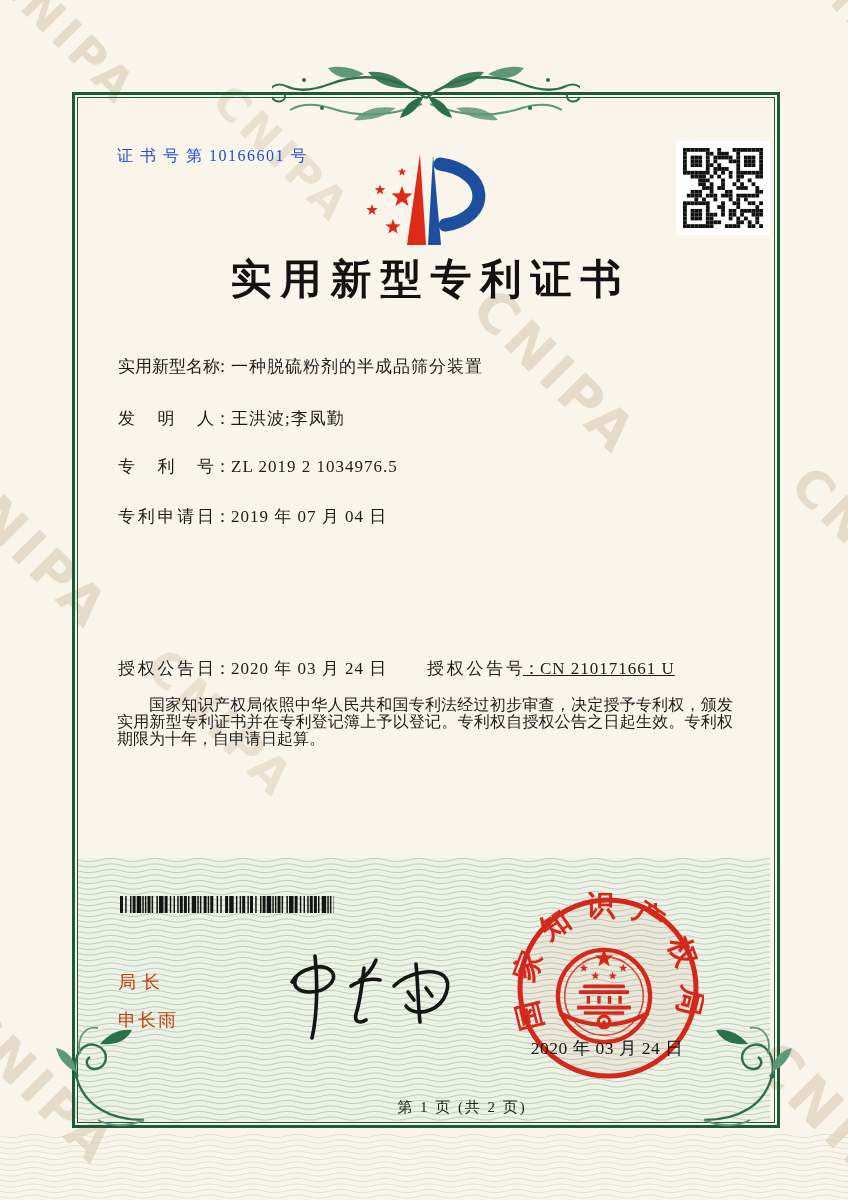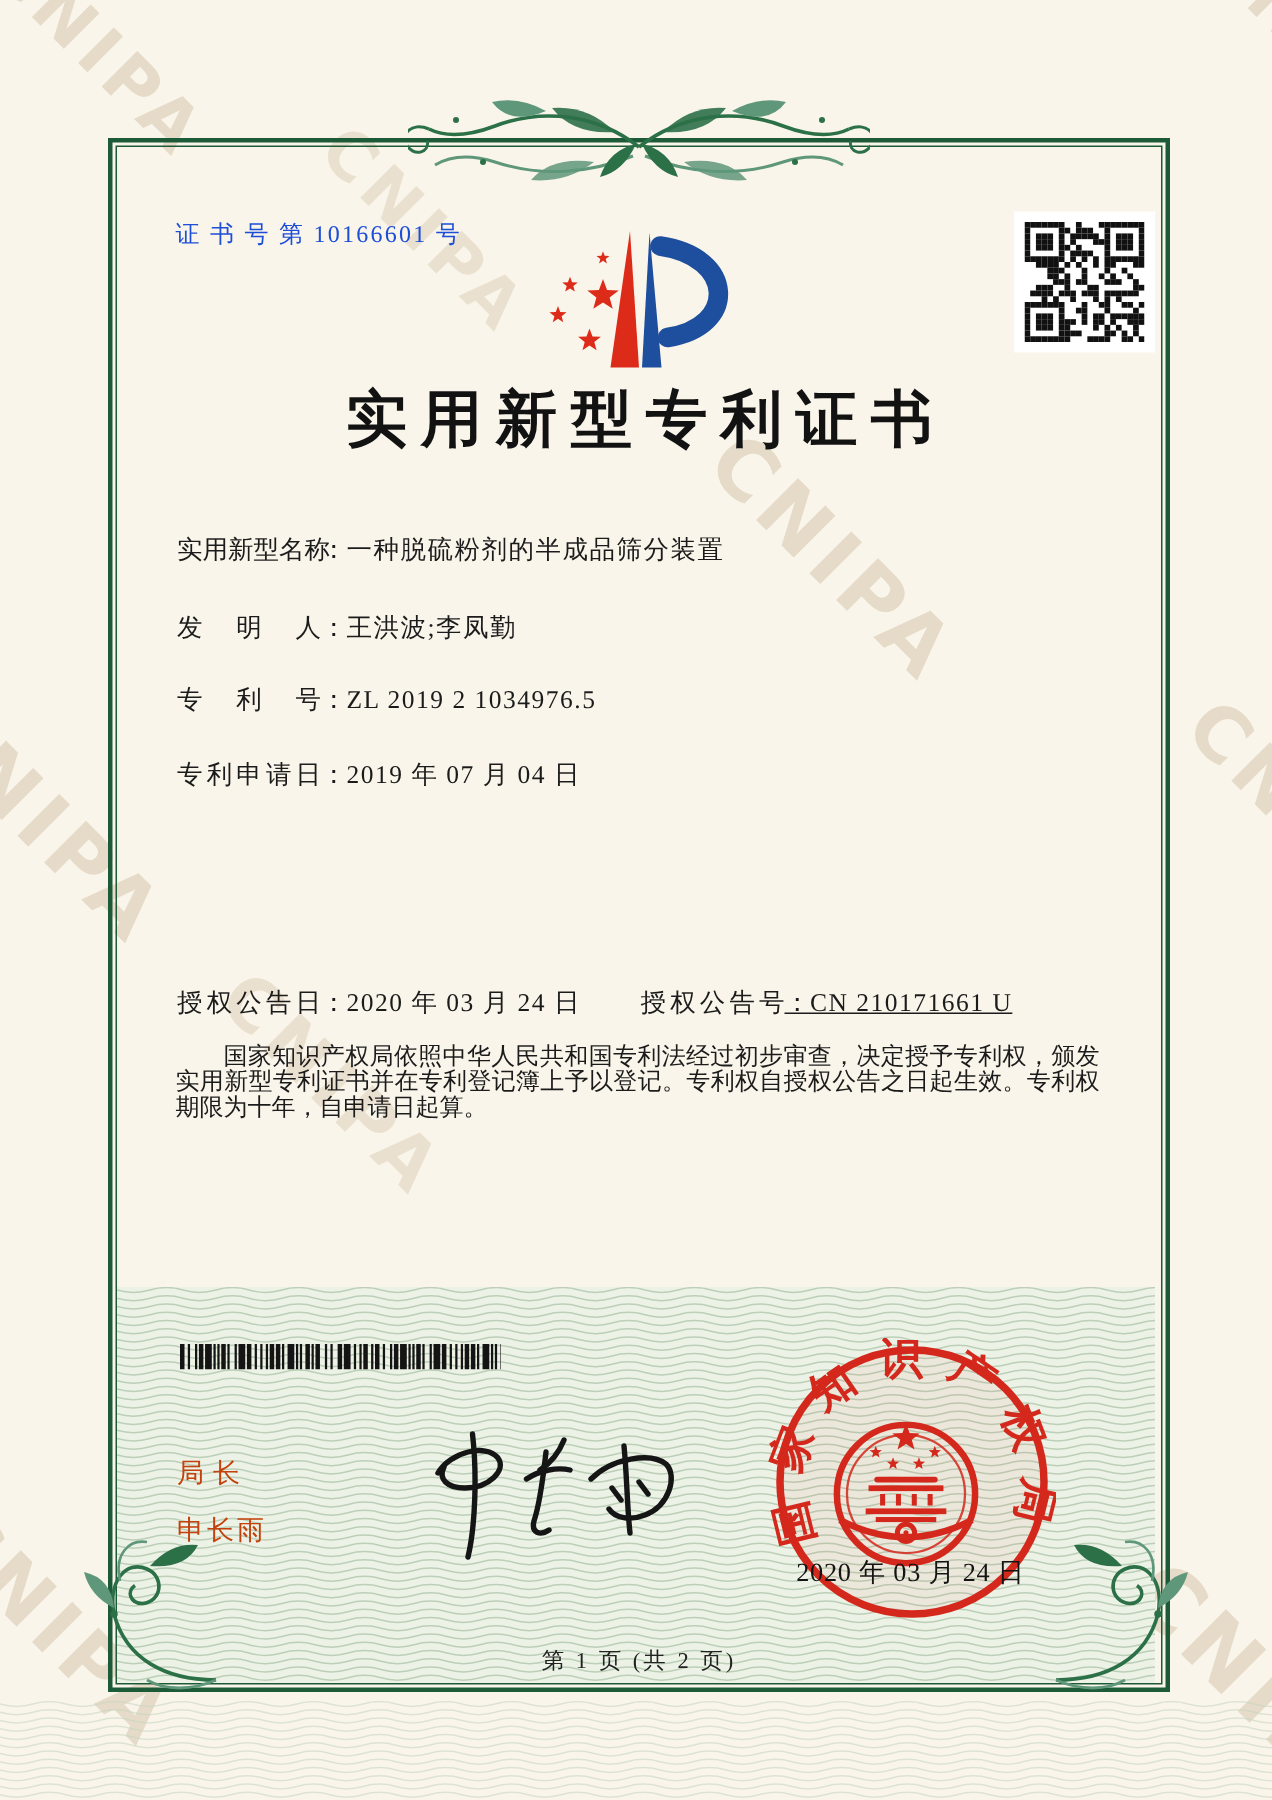--- a/index.html
+++ b/index.html
@@ -42,21 +42,21 @@
   .barcode{position:absolute;left:120px;top:896px;width:216px;height:17px;z-index:4;}
   .director{position:absolute;left:118px;font-family:"Liberation Sans","DejaVu Sans",sans-serif;
             font-weight:400;font-size:18px;color:#c2410c;z-index:4;}
   .d1{top:970px;letter-spacing:6px;}
   .d2{top:1008px;letter-spacing:2px;}
   .sig{position:absolute;left:248px;top:942px;width:210px;height:105px;z-index:4;}
   .seal{position:absolute;left:512px;top:892px;width:192px;height:192px;z-index:5;}
   .sealdate{position:absolute;left:517px;top:1036px;width:180px;text-align:center;font-size:17.5px;
             color:#141414;letter-spacing:.5px;z-index:6;}
   .pageinfo{position:absolute;left:72px;top:1098px;width:708px;text-align:center;font-size:15px;
-            letter-spacing:2px;color:#222;z-index:4;}
+            letter-spacing:2px;color:#222;z-index:4;padding-left:36px;}
   .contstrip{position:absolute;left:330px;top:1140px;width:190px;height:38px;background:#fdfcf7;z-index:4;
              display:flex;align-items:center;justify-content:center;font-size:17px;letter-spacing:2.5px;color:#1b1b1b;}
 </style>
 </head>
 <body>
 
 <div class="page">
 
   <span class="wm wm1">CNIPA</span>
   <span class="wm wm2">CNIPA</span>

